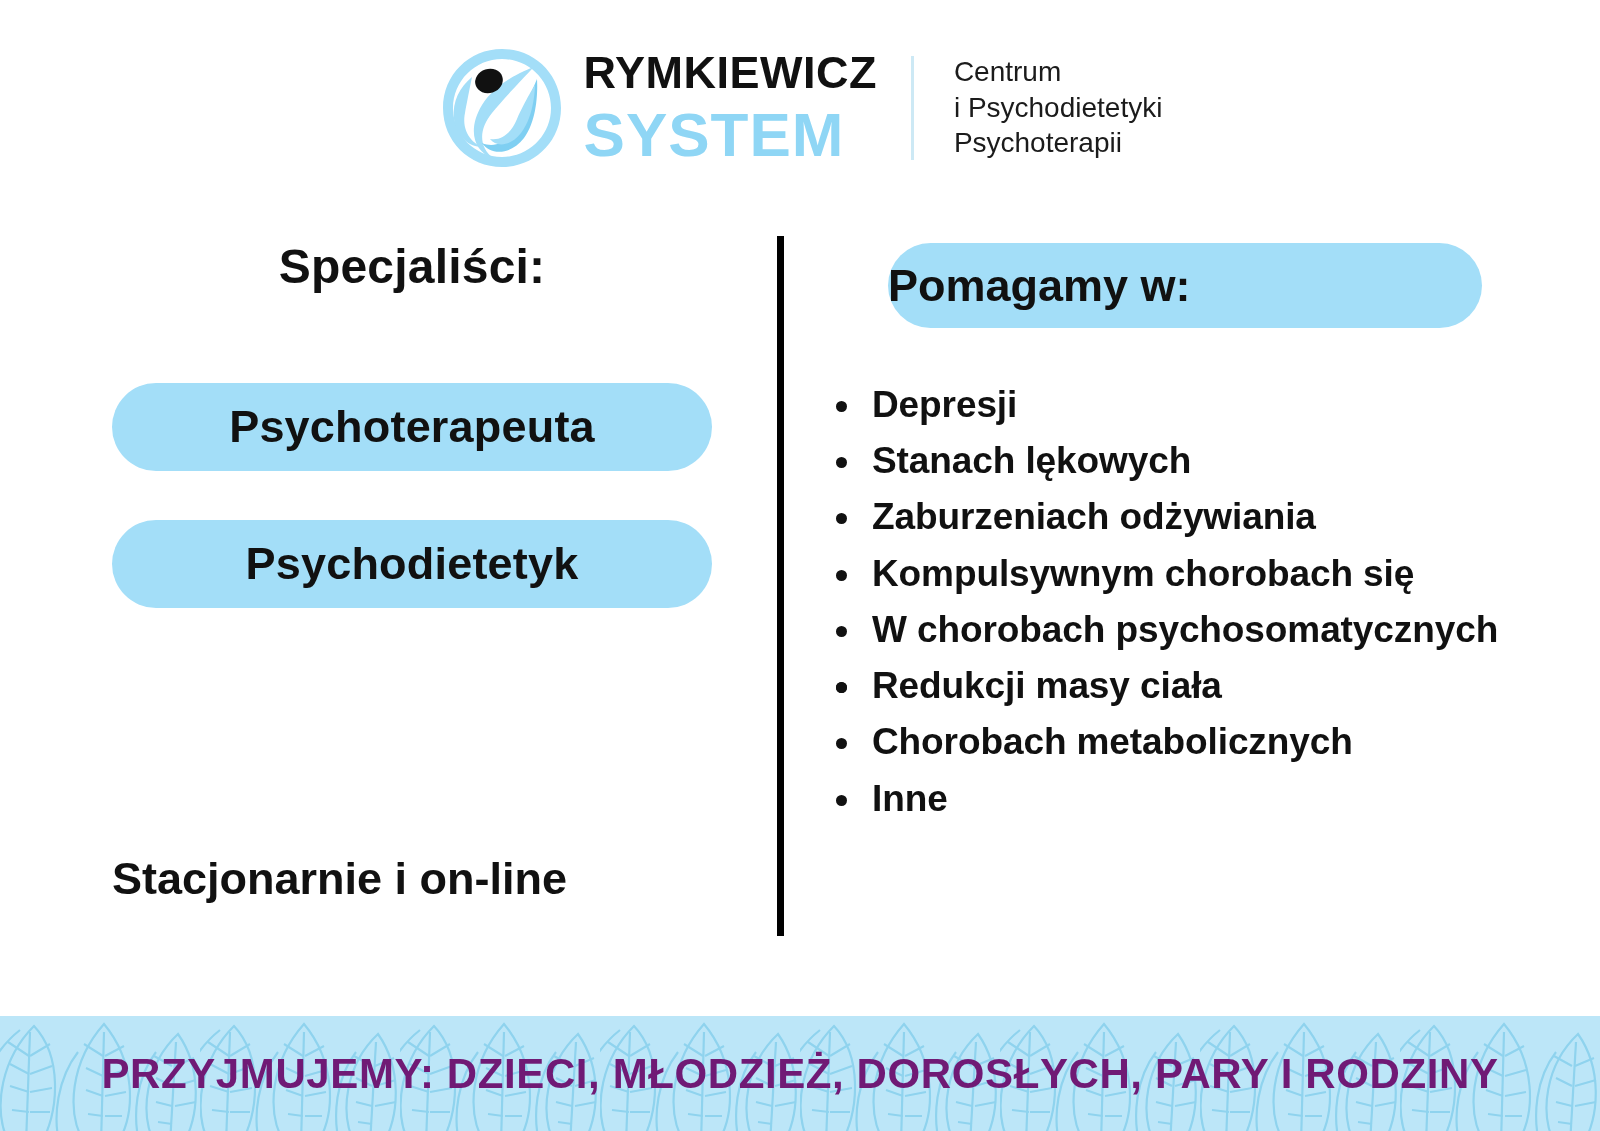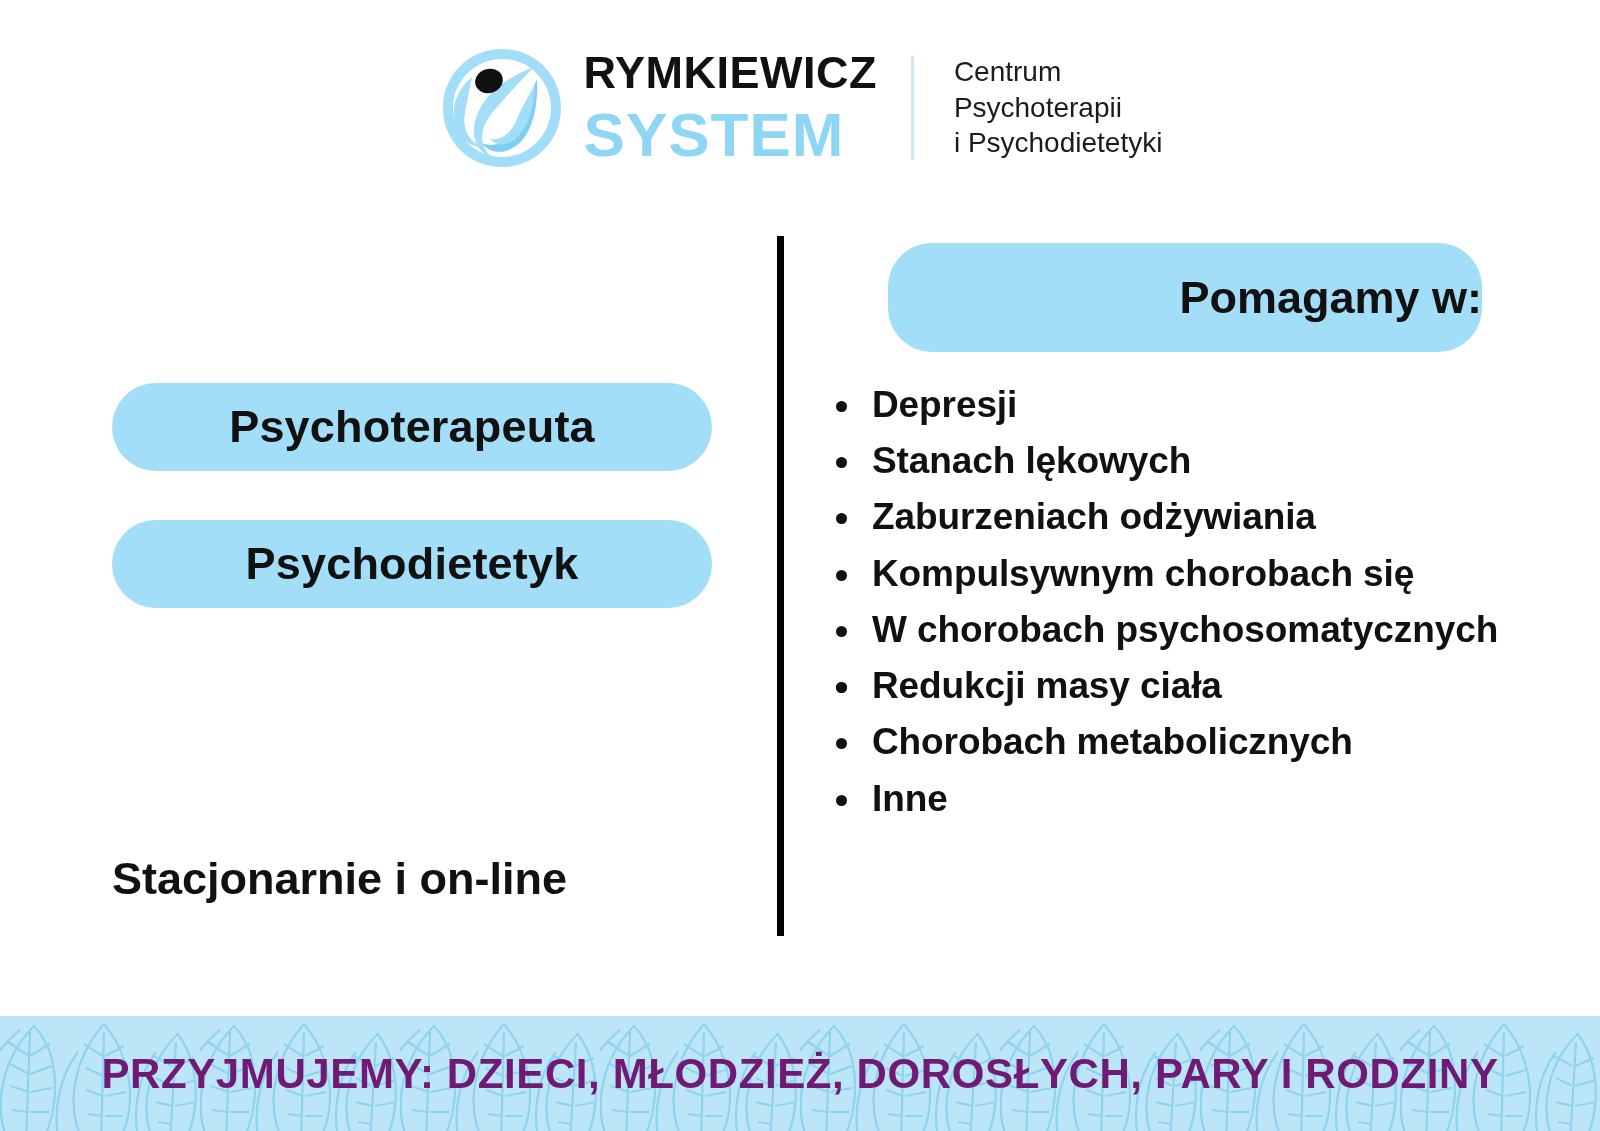--- a/index.html
+++ b/index.html
@@ -122,26 +122,26 @@
 
   
   .right-col {
     position: absolute;
     left: 784px; top: 225px;
     width: 816px; height: 760px;
   }
   .right-title-pill {
     position: absolute;
     left: 104px; top: 18px;
-    width: 594px; height: 109px;
+    width: 594px; height: 85px;
     background: #A3DEF8;
     border-radius: 44px;
     display: flex;
     align-items: center;
-    justify-content: flex-end;
+    justify-content: flex-start;
     font-size: 45px;
     font-weight: 700;
     color: #111111;
   }
   .help-list {
     position: absolute;
     left: 30px; top: 152px;
     width: 790px;
     list-style: none;
   }
@@ -209,30 +209,31 @@
 
       <div class="wordmark">
         <div class="wm-top">RYMKIEWICZ</div>
         <div class="wm-bottom">SYSTEM</div>
       </div>
 
       <div class="logo-divider"></div>
 
       <div class="tagline">
         <div>Centrum</div>
+        <div>i Psychodietetyki</div>
         <div>Psychoterapii</div>
-        <div>i Psychodietetyki</div>
       </div>
 
     </div>
   </div>
 
   <div class="col-divider"></div>
 
   <div class="left-col">
+    <div class="left-title">Specjaliści:</div>
 
     <div class="pill pill-1">
       <span>Psychoterapeuta</span>
     </div>
     <div class="pill pill-2">
       <span>Psychodietetyk</span>
     </div>
 
     <div class="left-footnote">Stacjonarnie i on-line</div>
   </div>

